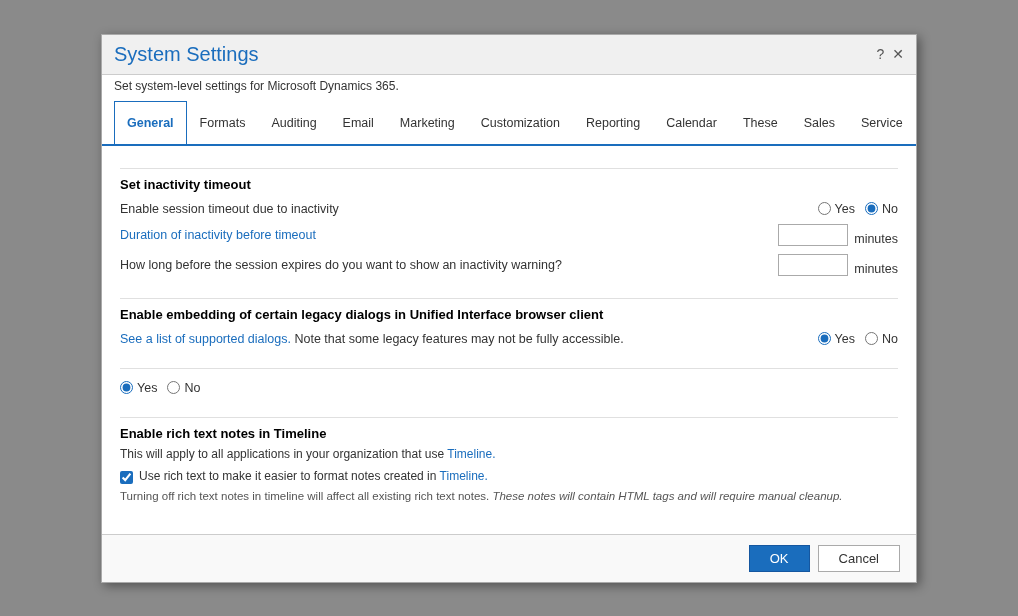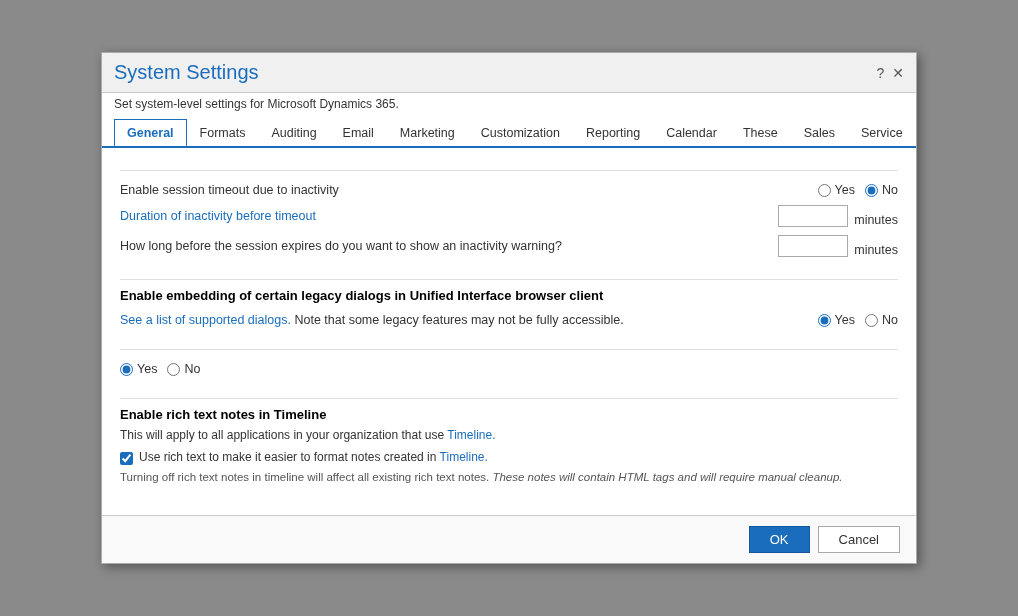--- a/index.html
+++ b/index.html
@@ -4,21 +4,21 @@
   <style>
     * { box-sizing: border-box; margin: 0; padding: 0; }
     body { background: #8a8a8a; display: flex; justify-content: center; align-items: center; height: 616px; width: 1018px; font-family: 'Segoe UI', Arial, sans-serif; font-size: 13px; }
     .dialog { width: 816px; background: #fff; border: 1px solid #aaa; box-shadow: 3px 3px 10px rgba(0,0,0,0.4); display: flex; flex-direction: column; }
     .dialog-titlebar { background: #f0f0f0; border-bottom: 1px solid #ccc; padding: 8px 12px; display: flex; align-items: center; justify-content: space-between; }
     .dialog-title { font-size: 20px; font-weight: 300; color: #1a6dbd; }
     .dialog-title-controls { display: flex; gap: 8px; align-items: center; color: #555; font-size: 14px; }
     .dialog-title-controls span { cursor: pointer; }
     .dialog-subtitle { font-size: 12px; color: #333; padding: 4px 21px 8px 12px; }
     .tabs-row { display: flex; border-bottom: 2px solid #1a6dbd; padding: 0 12px; flex-wrap: nowrap; overflow-x: auto; }
-    .tab { padding: 6px 12px; cursor: pointer; font-size: 12.5px; color: #333; border: 1px solid transparent; border-bottom: none; white-space: nowrap; }
+    .tab { padding: 14px 12px; cursor: pointer; font-size: 12.5px; color: #333; border: 1px solid transparent; border-bottom: none; white-space: nowrap; }
     .tab.active { background: #fff; border-color: #1a6dbd; border-bottom-color: #fff; color: #1a6dbd; font-weight: 600; margin-bottom: -2px; }
     .dialog-body { flex: 1; overflow-y: auto; padding: 14px 18px; }
     .section { margin-bottom: 18px; }
     .section-header { font-weight: 700; font-size: 13px; color: #000; margin-bottom: 6px; }
     .section-row { display: flex; align-items: center; justify-content: space-between; padding: 4px 0; }
     .section-row-label { color: #1a6dbd; font-size: 12.5px; flex: 1; }
     .section-row-label.dark { color: #333; }
     .section-note { color: #333; font-size: 12px; margin-bottom: 4px; }
     .radio-group { display: flex; align-items: center; gap: 10px; }
     .radio-item { display: flex; align-items: center; gap: 4px; font-size: 12.5px; color: #333; }
@@ -68,20 +68,21 @@
     <div class="tab">Mobile Client</div>
 
   </div>
 
   <div class="dialog-body">
 
 
     <hr class="divider">
 
     <div class="section">
+      <div class="section-header">Set inactivity timeout</div>
       <div class="section-row">
         <span class="section-row-label dark">Enable session timeout due to inactivity</span>
         <div class="radio-group">
           <label class="radio-item">
             <input type="radio" name="inactivity_enable" style="">
             <span>Yes</span>
           </label>
           <label class="radio-item">
             <input type="radio" name="inactivity_enable" checked="" style="">
             <span>No</span>

